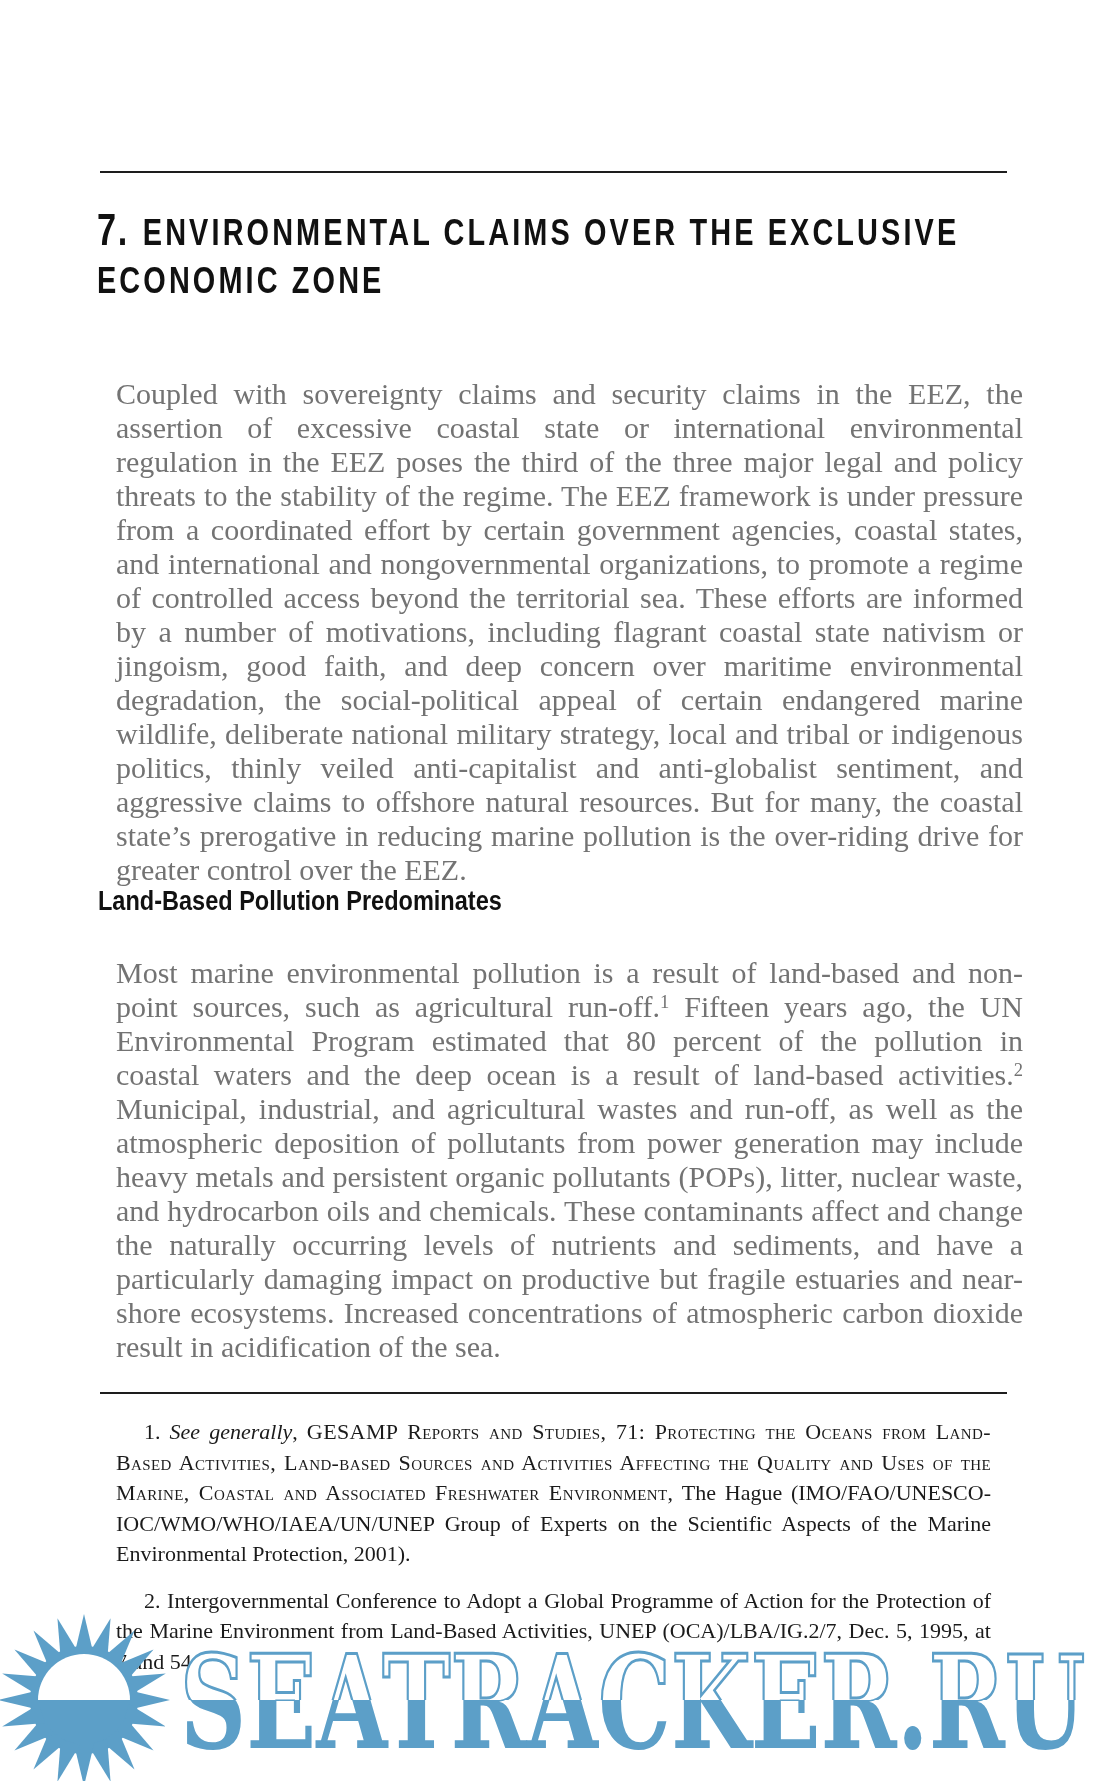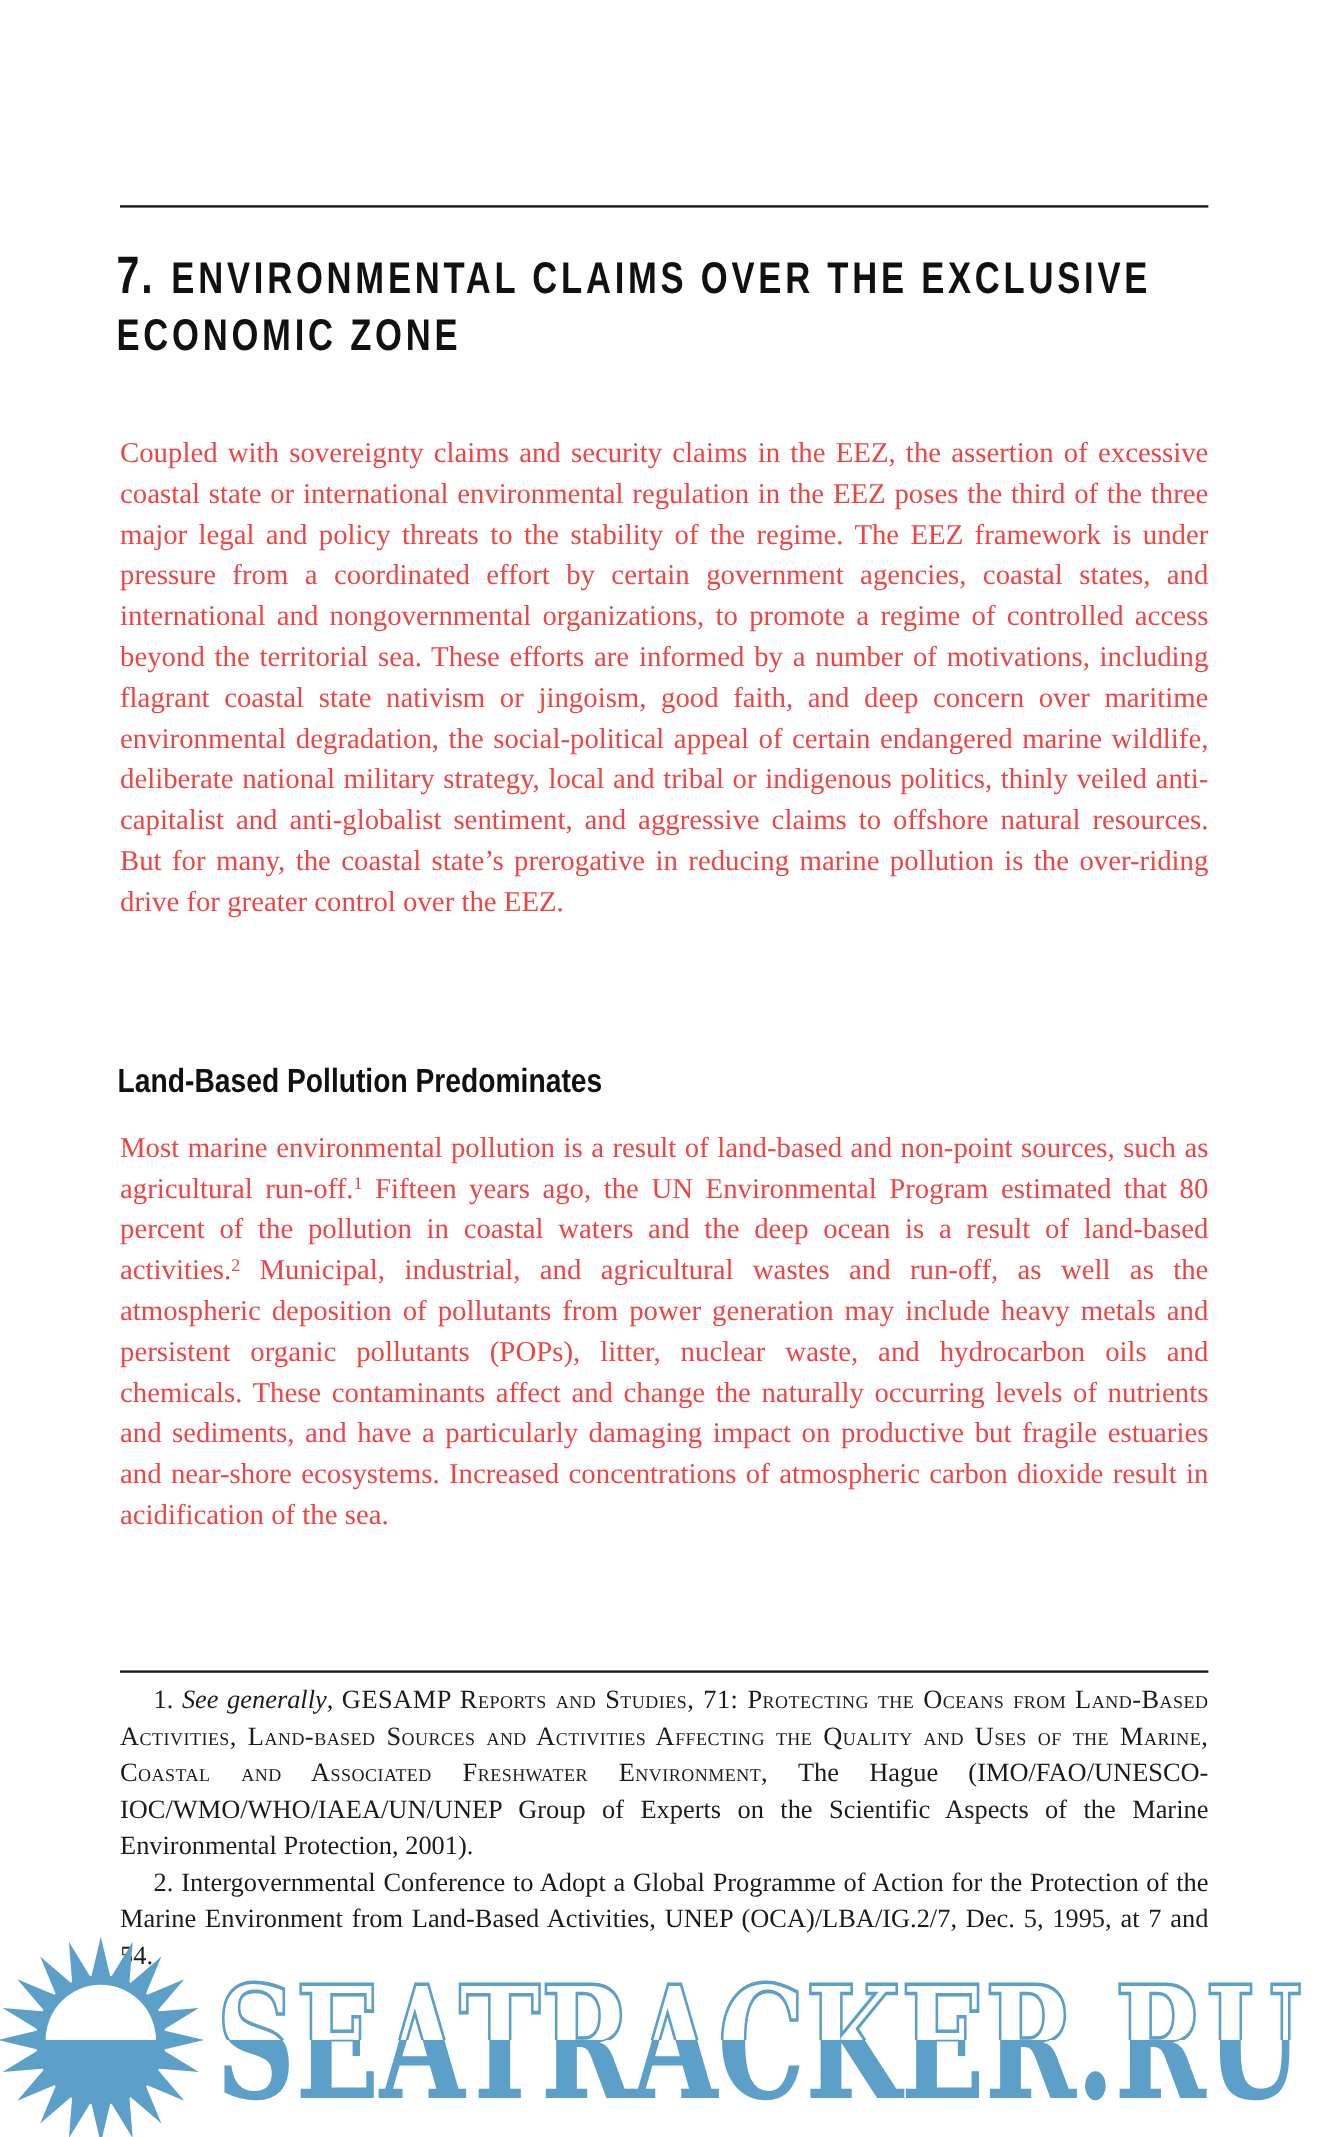--- a/index.html
+++ b/index.html
@@ -38,25 +38,25 @@
   }
   .chapter-number {
     font-size: 44px;
     letter-spacing: 2px;
     margin-right: 18px;
   }
   .body-text {
     position: absolute;
     left: 100px;
     width: 907px;
-    margin: 0;
-    font-size: 24px;
+    margin: 16px;
+    font-size: 30px;
     line-height: 34px;
     text-align: justify;
-    color: #ef4444;
+    color: #737373;
   }
   .intro-par { top: 361px; }
   .section-par { top: 940px; }
   .section-heading {
     position: absolute;
     left: 98px;
     top: 886px;
     margin: 0;
     font-family: "Liberation Sans", sans-serif;
     font-weight: 700;
@@ -79,21 +79,21 @@
   .footnotes {
     position: absolute;
     left: 100px;
     top: 1401px;
     width: 907px;
     font-size: 22px;
     line-height: 30.5px;
     text-align: justify;
     color: #1b1b1b;
   }
-  .footnote { margin: 0; text-indent: 28px; }
+  .footnote { margin: 16px; text-indent: 28px; }
   .seg-normal { }
   .seg-italic { font-style: italic; }
   .seg-smallcaps { font-variant: small-caps; letter-spacing: 0.4px; }
   sup.seg-sup {
     font-size: 0.62em;
     line-height: 0;
     vertical-align: baseline;
     position: relative;
     top: -0.5em;
   }

